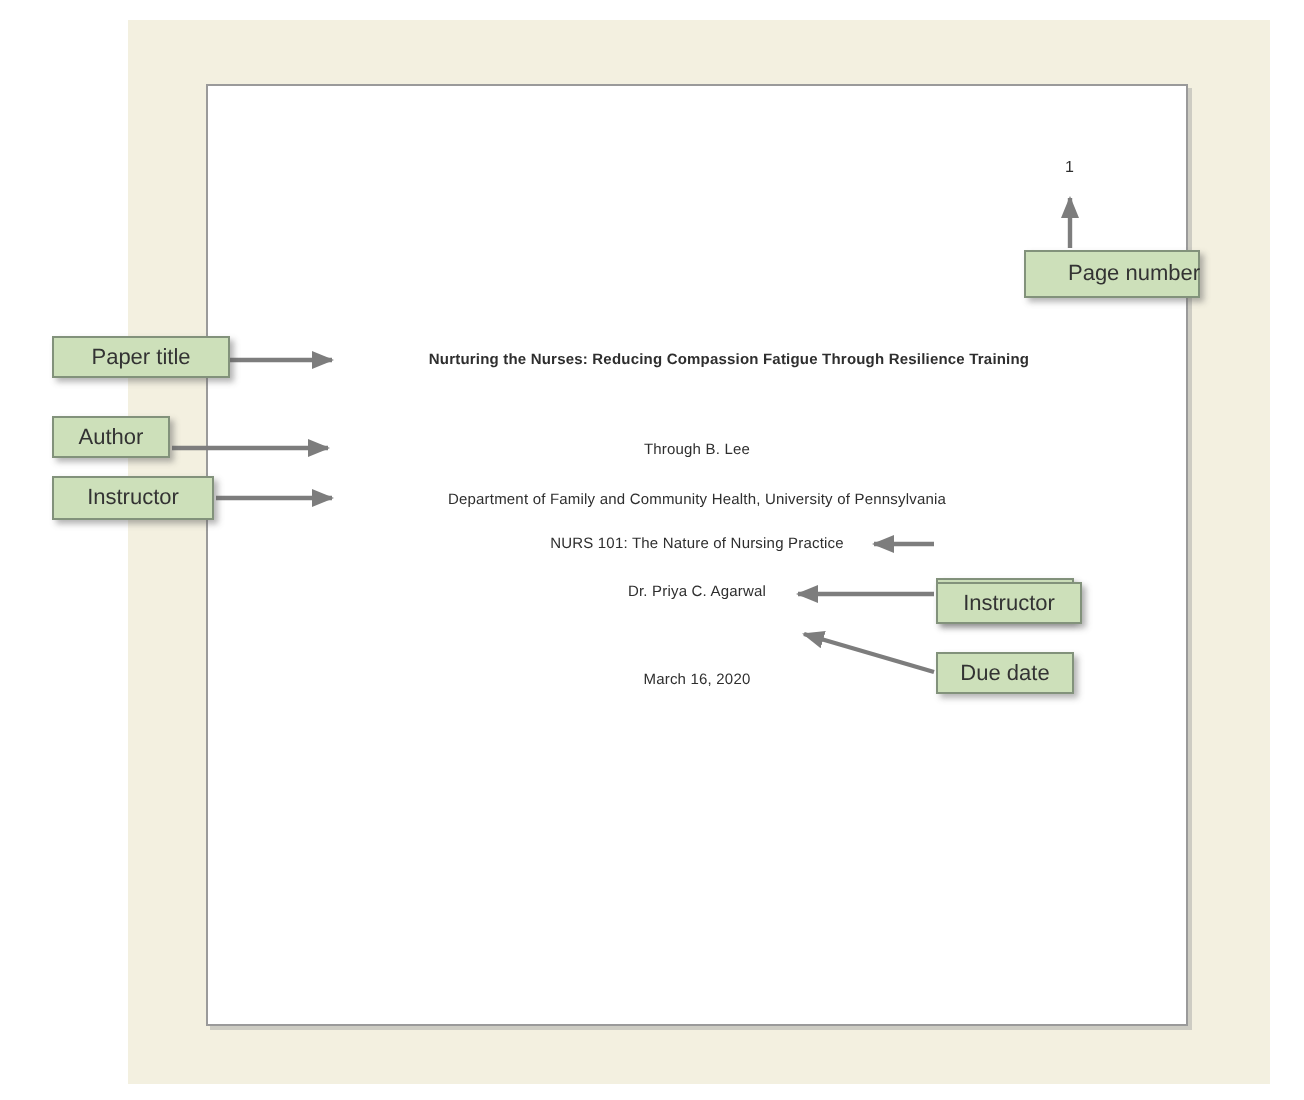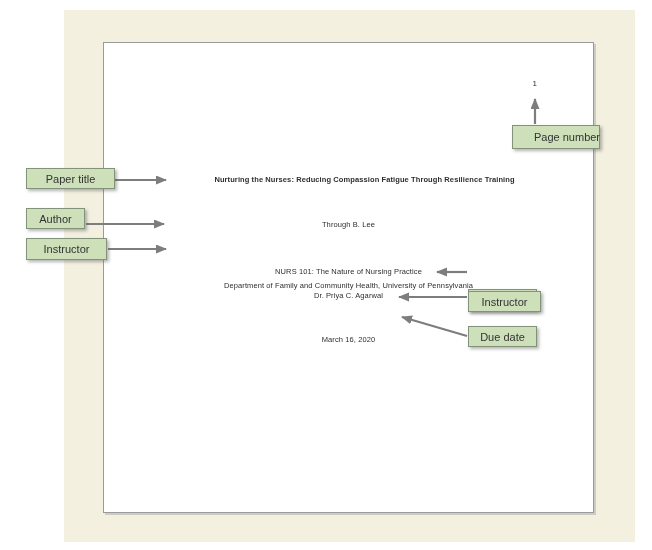--- a/index.html
+++ b/index.html
@@ -96,21 +96,21 @@
   <div class="mat"></div>
 
   <div class="page"></div>
 
   <div class="page-num">1</div>
 
   <div class="doc-line bold" style="top:175px;margin-left:16px;">Nurturing the Nurses: Reducing Compassion Fatigue Through Resilience Training</div>
 
   <div class="doc-line" style="top:220px;">Through B. Lee</div>
 
-  <div class="doc-line" style="top:245px;margin-top:36px;">Department of Family and Community Health, University of Pennsylvania</div>
+  <div class="doc-line" style="top:245px;">Department of Family and Community Health, University of Pennsylvania</div>
 
   <div class="doc-line" style="top:267px;">NURS 101: The Nature of Nursing Practice</div>
 
   <div class="doc-line" style="top:291px;">Dr. Priya C. Agarwal</div>
 
   <div class="doc-line" style="top:299px;margin-top:36px;">March 16, 2020</div>
 
   <svg class="arrows" viewBox="0 0 652 550" xmlns="http://www.w3.org/2000/svg">
     <defs>
       <marker id="arrowhead" markerUnits="userSpaceOnUse" markerWidth="12" markerHeight="10" refX="10" refY="4.5" orient="auto">

